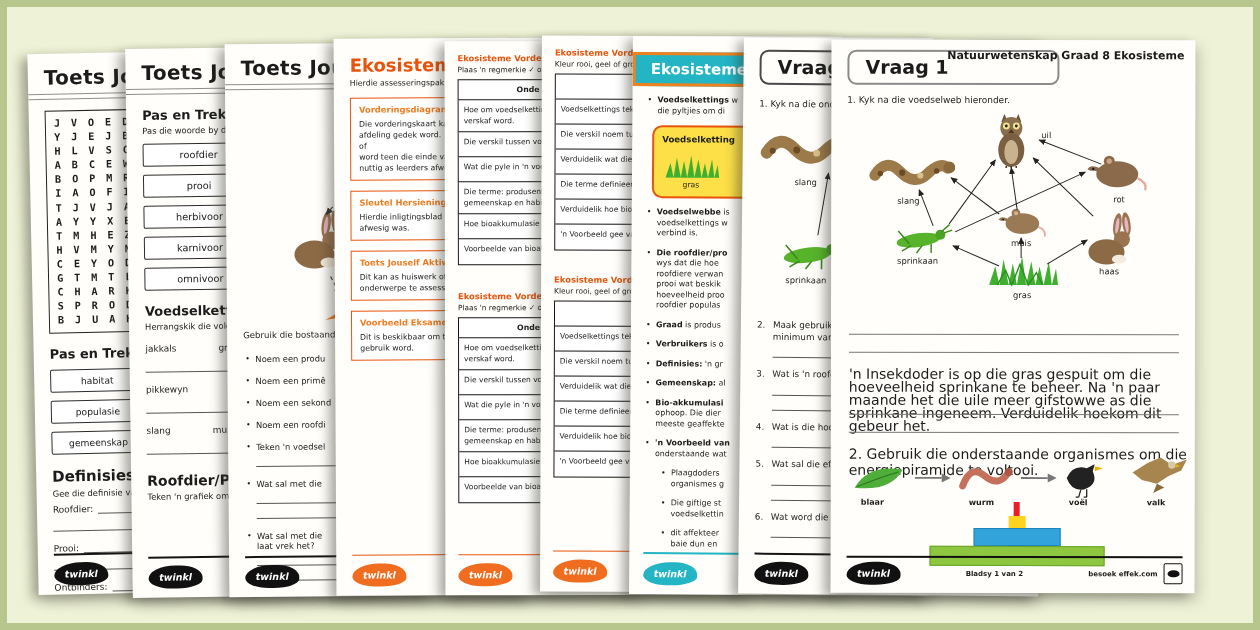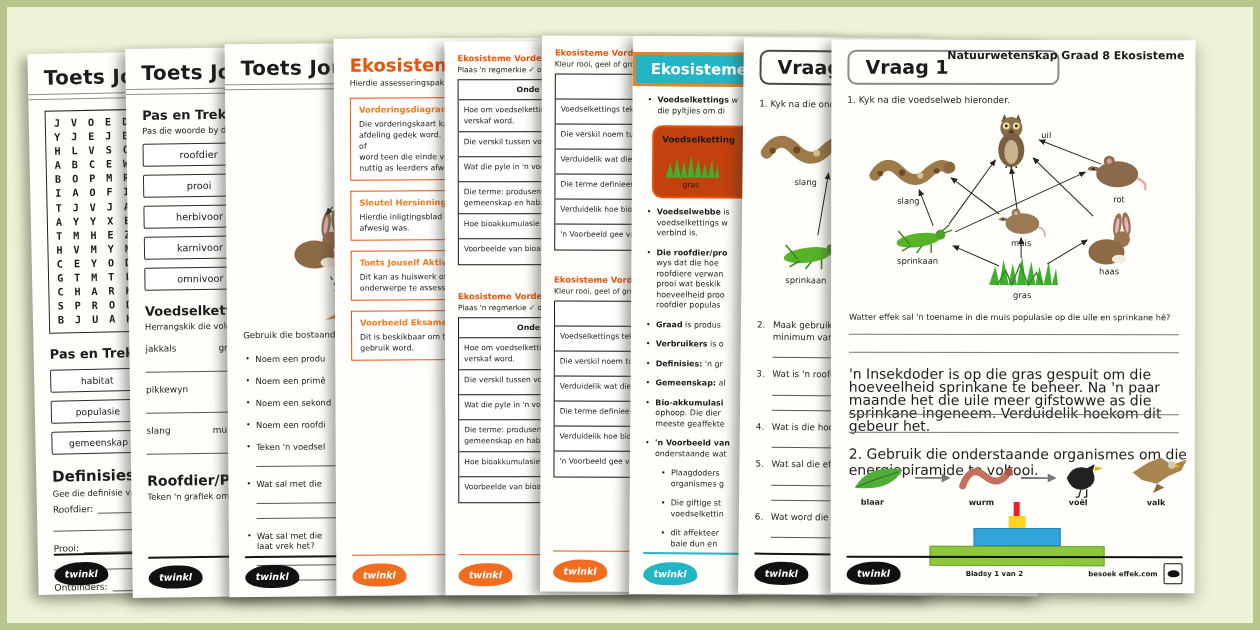--- a/index.html
+++ b/index.html
@@ -45,21 +45,21 @@
 .vsub{font-size:7.4px;margin-top:2px}
 .vtable{border:1.5px solid #151515;width:258px;margin-top:5px;background:#fff}
 .vhead{border-bottom:1.5px solid #151515;padding:5px 0 5px 58px;font-size:7.8px;font-weight:bold}
 .vrow{border-bottom:1.5px solid #151515;padding:5px 5px;font-size:7.5px;line-height:10.5px;min-height:25px}
 .vtable :last-child{border-bottom:none}
 .banner{background:#23b5c4;border:3px solid #f0821e;color:#fff;font-weight:bold;font-size:15px;padding:5px 0 5px 15px;margin-top:4px}
 .b7{position:relative;padding-left:11px;font-size:7.9px;line-height:10.5px;margin:9px 0 0 14px;width:108px}
 .b7 .dot{position:absolute;left:1px;top:0}
 .b7 b{font-weight:bold}
 .b7s{margin-left:30px;width:92px}
-.fkbox{border:2px solid #e8540c;border-radius:10px;background:#c2410c;width:112px;padding:7px 8px;margin:9px 0 2px 20px}
+.fkbox{border:2px solid #e8540c;border-radius:10px;background:#fde047;width:112px;padding:7px 8px;margin:9px 0 2px 20px}
 .fkbox .fkt{font-size:8.6px;font-weight:bold}
 .fklabel{font-size:7.6px;text-align:center;width:58px}
 .qbox{display:inline-block;border:2px solid #4a4a4a;border-radius:9px;padding:4px 16px 5px;font-size:19px;font-weight:bold;min-width:175px}
 .qbox.gray{border-color:#8b8b8b;min-width:212px}
 .qitem{position:relative;padding-left:16px;font-size:8.8px;line-height:11.5px;margin-top:11px;width:185px}
 .qitem .qn{position:absolute;left:0;top:0}
 .q-line{border-bottom:1.1px solid #555;height:15px;width:168px;margin-left:16px}
 .course{position:absolute;top:9px;right:11px;font-size:11px;font-weight:bold}
 .p9q{font-size:9px;margin-top:2px}
 .web{position:absolute;left:18px;top:74px;width:326px;height:192px}
@@ -487,21 +487,20 @@
         <line x1="84" y1="112" x2="70" y2="76" stroke="#222" stroke-width="1" marker-end="url(#ahweb)"></line>
         <line x1="100" y1="110" x2="146" y2="46" stroke="#222" stroke-width="1" marker-end="url(#ahweb)"></line>
         <line x1="168" y1="96" x2="162" y2="54" stroke="#222" stroke-width="1" marker-end="url(#ahweb)"></line>
         <line x1="150" y1="100" x2="102" y2="64" stroke="#222" stroke-width="1" marker-end="url(#ahweb)"></line>
         <line x1="244" y1="102" x2="184" y2="44" stroke="#222" stroke-width="1" marker-end="url(#ahweb)"></line>
         <line x1="252" y1="50" x2="190" y2="26" stroke="#222" stroke-width="1" marker-end="url(#ahweb)"></line>
         <line x1="106" y1="118" x2="236" y2="58" stroke="#222" stroke-width="1" marker-end="url(#ahweb)"></line>
       </svg>
     </div>
 
-    <div class="p9q" style="position:absolute;left:18px;top:270px;font-size:8.2px;width:332px">Watter effek sal 'n toename in die muis populasie op die uile en sprinkane hê?</div>
     <div class="p9line" style="top:294px"></div>
     <div class="p9line" style="top:312px"></div>
     <div class="p9q" style="position:absolute;left:18px;top:326px;font-size:14px;width:334px;line-height:13px">'n Insekdoder is op die gras gespuit om die hoeveelheid sprinkane te beheer. Na 'n paar maande het die uile meer gifstowwe as die sprinkane ingeneem. Verduidelik hoekom dit gebeur het.</div>
     <div class="p9line" style="top:374px"></div>
     <div class="p9line" style="top:392px"></div>
     <div class="p9q" style="position:absolute;left:18px;top:404px;font-size:14px">2.  Gebruik die onderstaande organismes om die energiepiramide te voltooi.</div>
 
     <svg class="organism" style="left:20px;top:420px" width="56" height="36" viewBox="0 0 56 36">
         <path d="M4 28 Q18 4 52 10 Q40 32 4 28 Z" fill="#4fae3a"></path>
         <path d="M6 27 Q28 18 48 12" stroke="#2e7d23" stroke-width="1.2" fill="none"></path>

